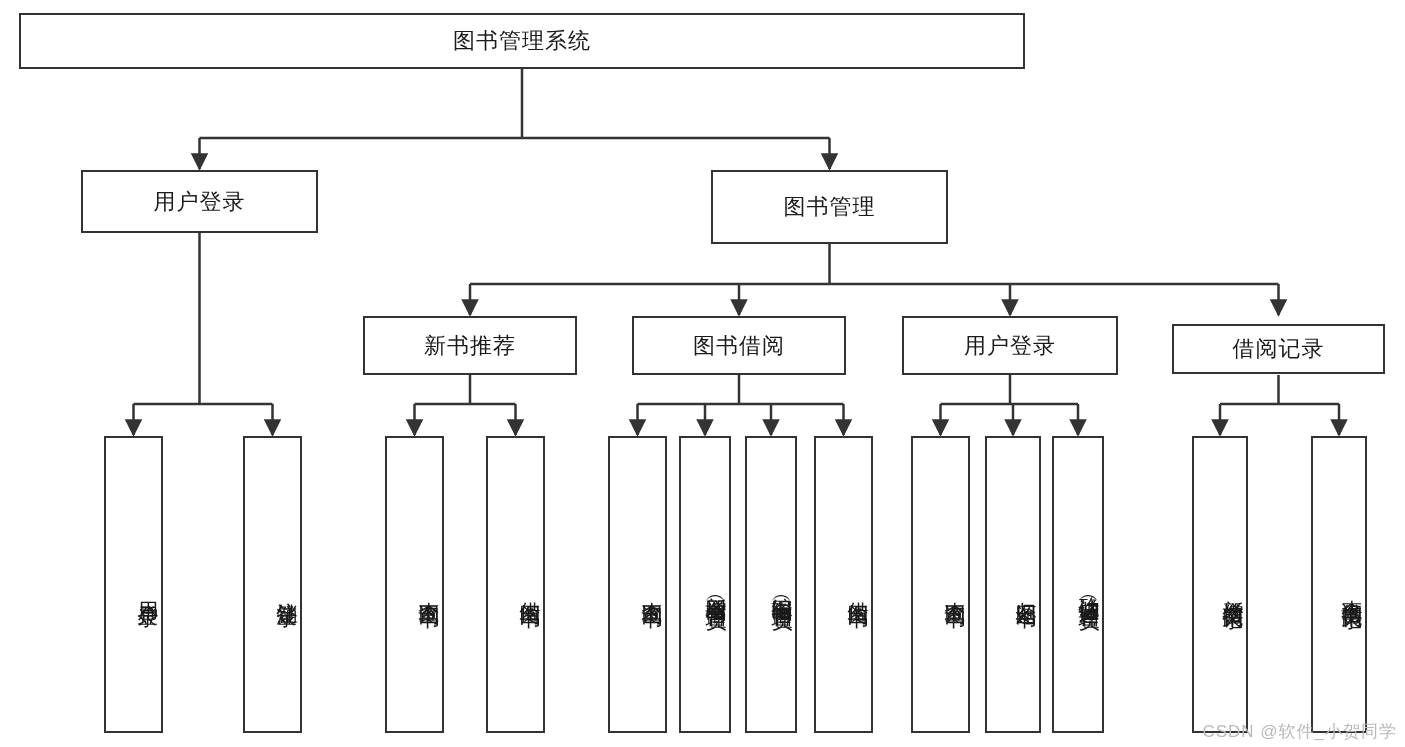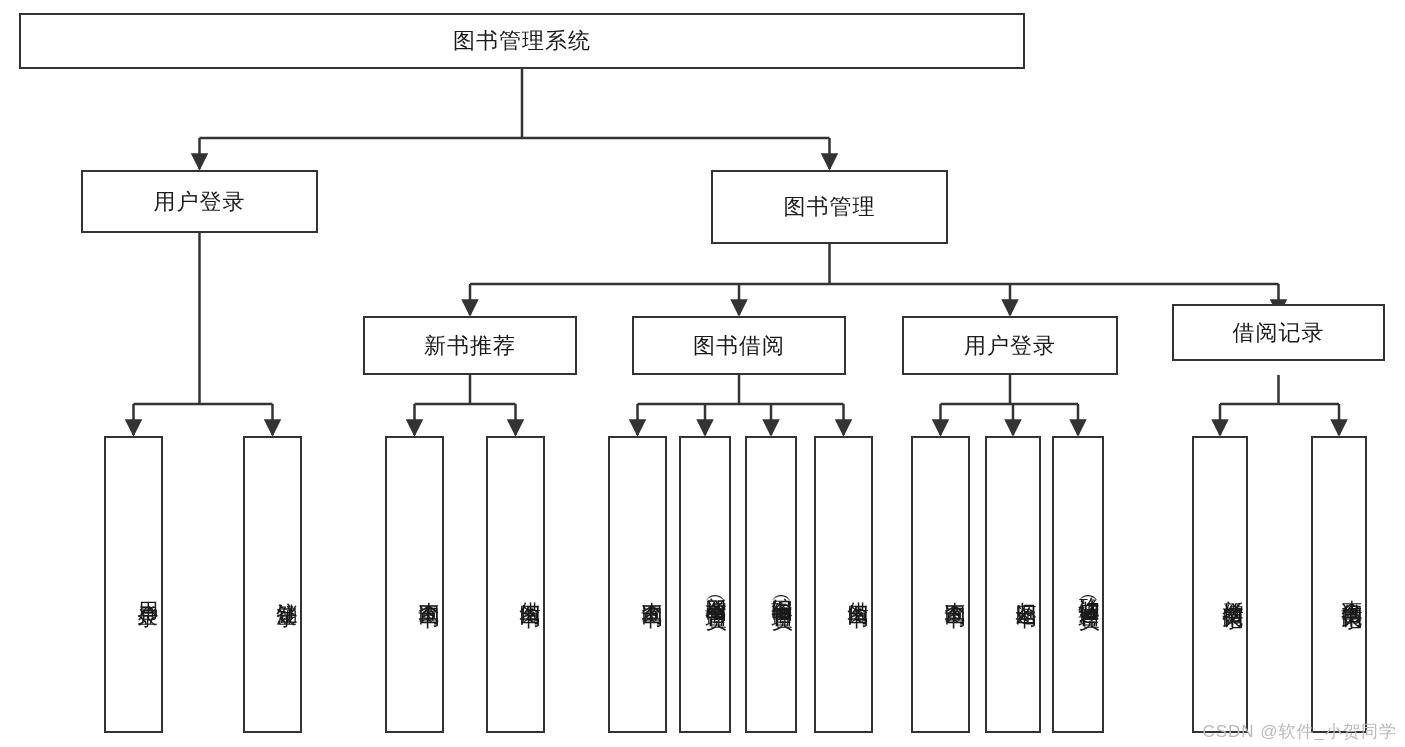--- a/index.html
+++ b/index.html
@@ -127,21 +127,21 @@
 
   <div class="node horizontal" style="left: 363px; top: 316px; width: 214px; height: 59px; text-align: right;">
     <span class="node-label">新书推荐</span>
   </div>
   <div class="node horizontal" style="left: 632px; top: 316px; width: 214px; height: 59px;">
     <span class="node-label">图书借阅</span>
   </div>
   <div class="node horizontal" style="left: 902px; top: 316px; width: 216px; height: 59px;">
     <span class="node-label">用户登录</span>
   </div>
-  <div class="node horizontal" style="left: 1172px; top: 304px; width: 213px; height: 57px;">
+  <div class="node horizontal" style="left: 1172px; top: 324px; width: 213px; height: 50px;">
     <span class="node-label">借阅记录</span>
   </div>
 
   <div class="node vertical" style="left: 104px; top: 436px; width: 59px; height: 297px;">
     <span class="node-label">用户登录</span>
   </div>
   <div class="node vertical" style="left: 243px; top: 436px; width: 59px; height: 297px;">
     <span class="node-label">注销登录</span>
   </div>
   <div class="node vertical" style="left: 385px; top: 436px; width: 59px; height: 297px;">

